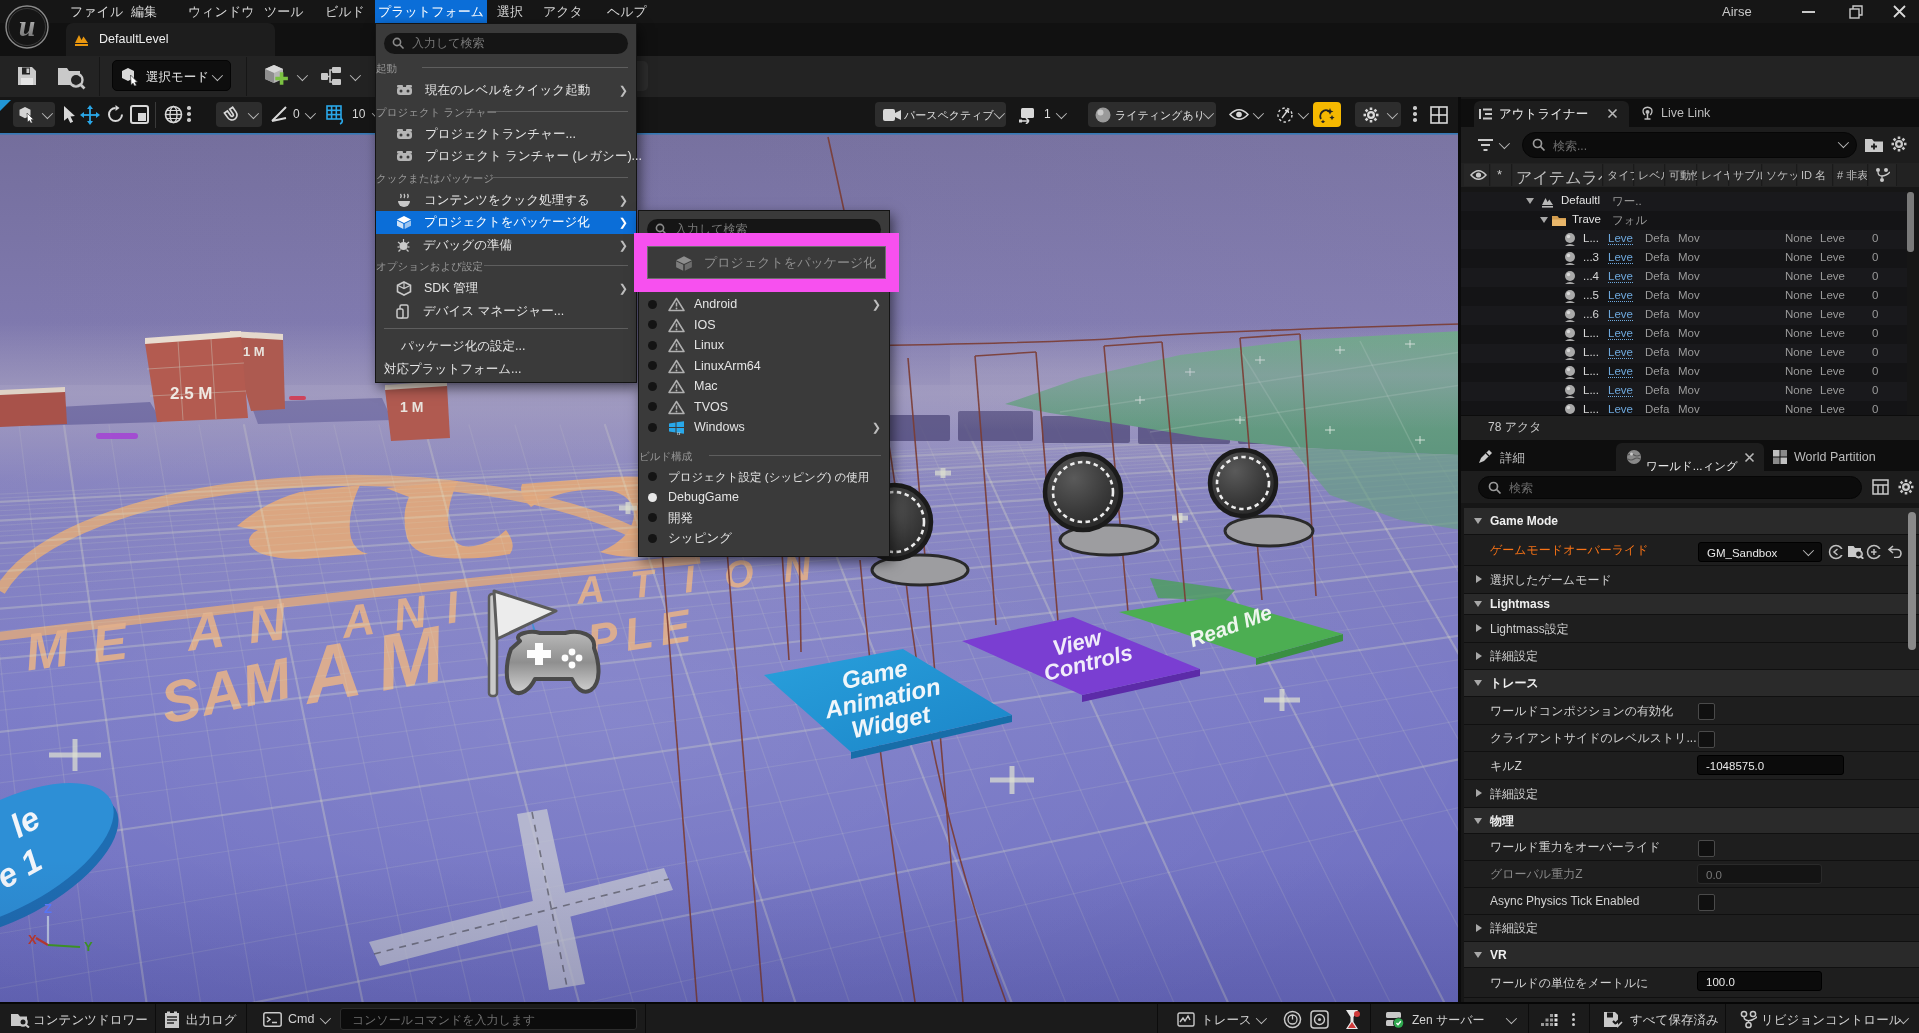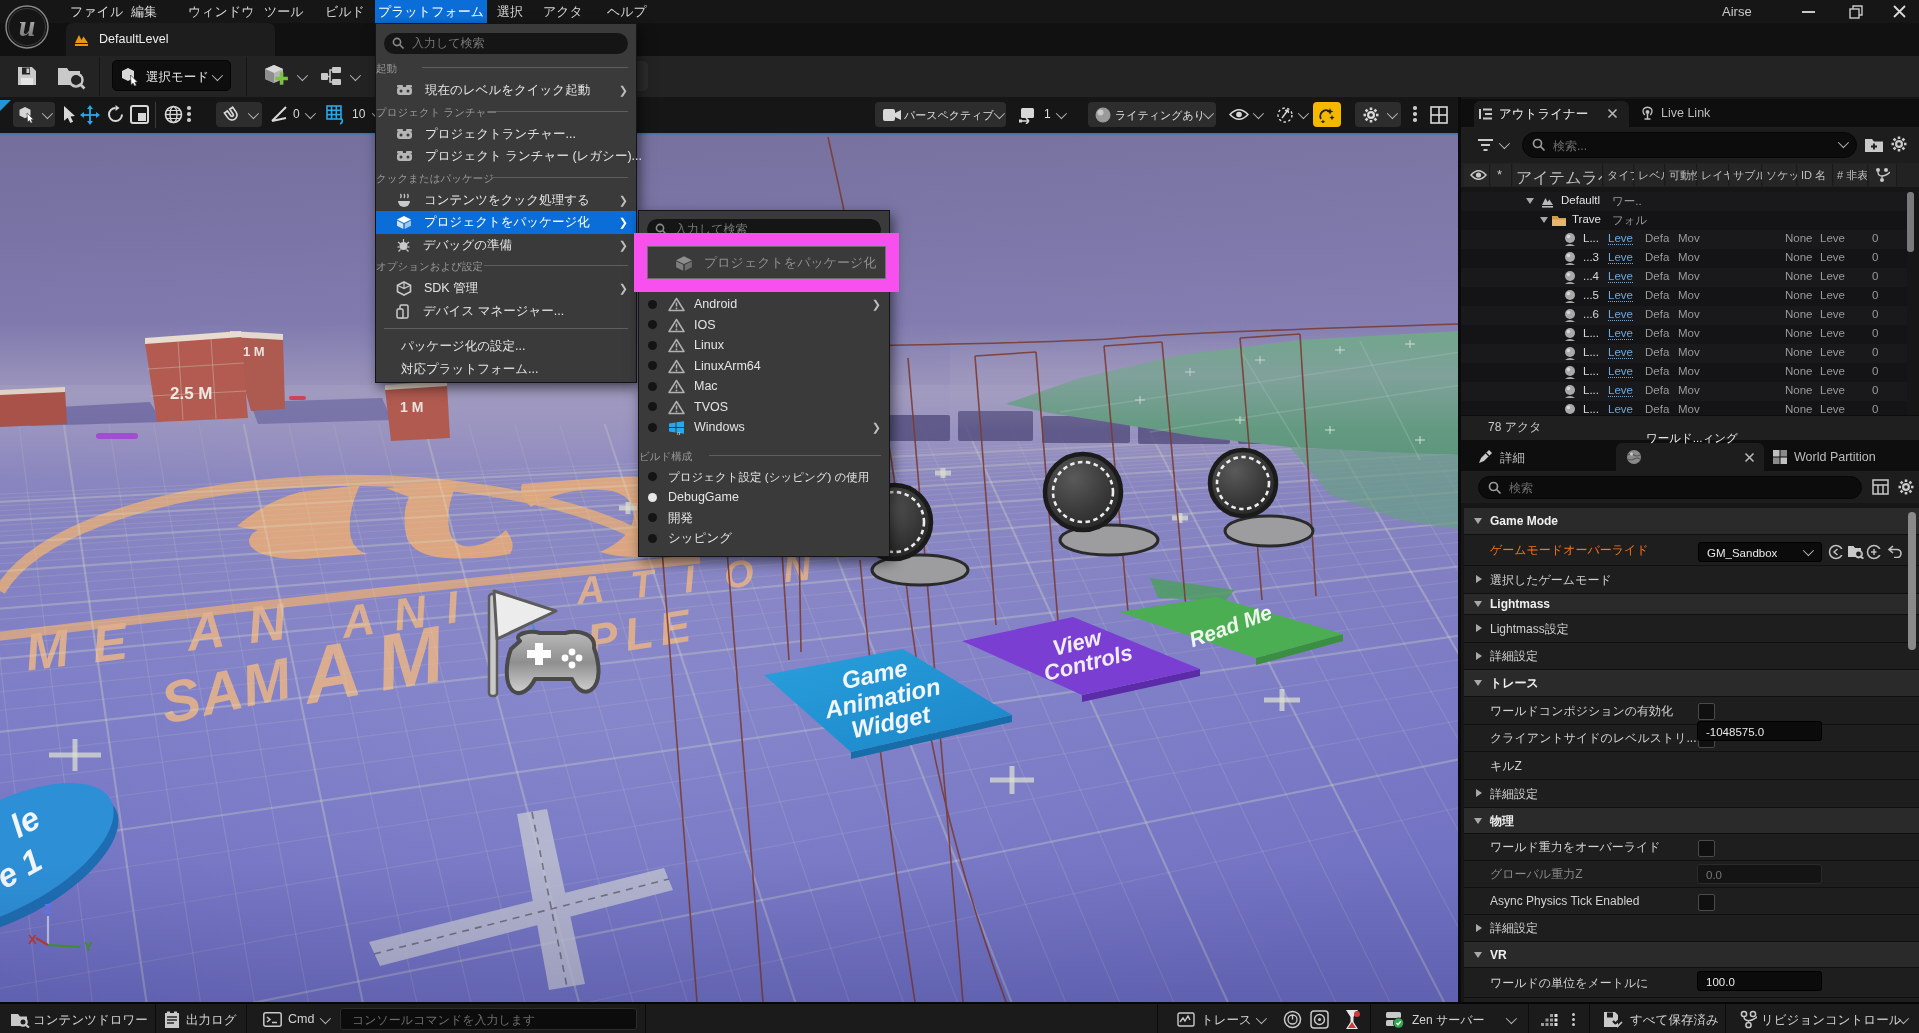--- a/index.html
+++ b/index.html
@@ -784,21 +784,21 @@
         <path d="M1 14 L3 9 L11 1 L14 4 L6 12 Z" fill="#c9c9c9"></path>
         <line x1="8" y1="4" x2="11" y2="7" stroke="#0e0e0e" stroke-width="1.2"></line>
       </svg>
       <span class="abs txt" style="left:39px;top:353px;font-size:12.5px;color:#bdbdbd">詳細</span>
       <div class="abs" style="left:155px;top:346px;width:148px;height:28px;background:#1d1d1d;border-radius:6px 6px 0 0"></div>
       <svg class="abs" style="left:165px;top:352px" width="16" height="16" viewBox="0 0 16 16">
         <circle cx="8" cy="8" r="7" fill="#8a8a8a"></circle>
         <path d="M2 6 q3 -2 6 0 t6 0 M2 10 q3 2 6 0 t6 0" stroke="#555" stroke-width="1.2" fill="none"></path>
         <circle cx="5.5" cy="5" r="1.5" fill="#c9c9c9"></circle>
       </svg>
-      <span class="abs txt" style="left:185px;top:334px;font-size:11.5px;color:#efefef">ワールド...ィング</span>
+      <span class="abs txt" style="left:185px;top:362px;font-size:11.5px;color:#efefef">ワールド...ィング</span>
       <svg class="abs" style="left:283px;top:355px" width="11" height="11" viewBox="0 0 11 11">
         <path d="M1.5 1.5 L9.5 9.5 M9.5 1.5 L1.5 9.5" stroke="#b8b8b8" stroke-width="1.6"></path>
       </svg>
       <svg class="abs" style="left:311px;top:352px" width="16" height="16" viewBox="0 0 16 16">
         <g fill="#c0c0c0">
           <rect x="1" y="1" width="6.5" height="6.5"></rect>
           <rect x="8.5" y="1" width="6.5" height="6.5" fill="#8a8a8a"></rect>
           <rect x="1" y="8.5" width="6.5" height="6.5" fill="#8a8a8a"></rect>
           <rect x="8.5" y="8.5" width="6.5" height="6.5"></rect>
         </g>
@@ -872,21 +872,21 @@
         <path d="M8 5 v6 M5 8 h6" stroke="#c0c0c0" stroke-width="1.5"></path>
         <rect x="10.5" y="5" width="5.5" height="6" fill="#1e1e1e"></rect>
       </svg>
       <svg class="abs" style="left:426px;top:448px" width="15" height="13" viewBox="0 0 15 13">
         <path d="M6 1 L2 4.5 L6 8 M2 4.5 H10 a4 4 0 0 1 0 8 H7" fill="none" stroke="#c0c0c0" stroke-width="1.6"></path>
       </svg>
       <div class="chk" style="left:237px;top:606px"></div>
       <div class="chk" style="left:237px;top:634px"></div>
       <div class="chk" style="left:237px;top:743px"></div>
       <div class="chk" style="left:237px;top:797px"></div>
-      <div class="inp" style="left:236px;top:624px;width:125px">-1048575.0</div>
+      <div class="inp" style="left:236px;top:658px;width:147px">-1048575.0</div>
       <div class="inp" style="left:236px;top:767px;width:125px;color:#777;background:#141414;border-color:#2a2a2a">0.0</div>
       <div class="inp" style="left:236px;top:874px;width:125px">100.0</div>
       <div class="abs" style="left:447px;top:415px;width:8px;height:138px;background:#8a8a8a;border-radius:4px"></div>
     </div>
     <div class="abs" style="left:1458px;top:97px;width:3px;height:905px;background:#0b0b0b"></div>
     <div class="abs" style="left:0;top:1002px;width:1919px;height:31px;background:#1b1b1b;border-top:2px solid #060606;box-sizing:border-box">
       <svg class="abs" style="left:10px;top:7px" width="20" height="17" viewBox="0 0 20 17">
         <path d="M1 3 H8 L10 5.5 H17 V15 H1 Z" fill="#c9c9c9"></path>
         <circle cx="13" cy="11" r="4" fill="none" stroke="#c9c9c9" stroke-width="1.7"></circle>
         <circle cx="13" cy="11" r="2.5" fill="#1b1b1b"></circle>
@@ -1035,21 +1035,21 @@
       <div class="mrow"><svg class="ico" style="margin:0 12px 0 20px" width="16" height="15" viewBox="0 0 16 15">
           <path d="M8 1 L14.5 4.2 V10.8 L8 14 L1.5 10.8 V4.2 Z" fill="none" stroke="#c9c9c9" stroke-width="1.6"></path>
           <path d="M8 1 V7.5 M1.5 4.2 L8 7.5 L14.5 4.2" stroke="#c9c9c9" stroke-width="1.2" fill="none"></path>
         </svg>SDK 管理<span class="arrow" style="top:0">❯</span></div>
       <div class="mrow"><svg class="ico" style="margin:0 12px 0 20px" width="15" height="15" viewBox="0 0 15 15">
           <rect x="4" y="1" width="8" height="13" rx="1.5" fill="none" stroke="#c9c9c9" stroke-width="1.5"></rect>
           <rect x="1" y="5" width="6" height="9" rx="1.5" fill="#3a3a3a" stroke="#c9c9c9" stroke-width="1.5"></rect>
         </svg>デバイス マネージャー...</div>
       <div style="border-top:1px solid #5e5e5e;margin:6px 8px"></div>
       <div class="mrow" style="padding-left:25px">パッケージ化の設定...</div>
-      <div class="mrow" style="padding-left:25px">対応プラットフォーム...</div>
+      <div class="mrow" style="padding-left:8px">対応プラットフォーム...</div>
     </div>
     <div class="menu" style="left:638px;top:210px;width:252px;height:347px">
       <div class="srch" style="margin:8px 8px 2px 8px;height:21px;line-height:21px;border-radius:11px"><svg style="position:absolute;left:8px;top:4px" width="13" height="13" viewBox="0 0 13 13">
           <circle cx="5" cy="5" r="3.6" fill="none" stroke="#8a8a8a" stroke-width="1.6"></circle>
           <line x1="7.8" y1="7.8" x2="11.5" y2="11.5" stroke="#8a8a8a" stroke-width="1.6"></line>
         </svg><span style="padding-left:28px">入力して検索</span></div>
       <div style="height:52px"></div>
       <div class="mrow" style="height:20.5px;line-height:20.5px"><span style="display:inline-block;width:9px;height:9px;border-radius:50%;background:#141414;margin:0 11px 1px 9px;vertical-align:middle"></span><svg class="ico" style="margin:0 9px 0 0" width="17" height="15" viewBox="0 0 17 15">
           <path d="M8.5 1.5 L16 13.5 H1 Z" fill="none" stroke="#b0b0b0" stroke-width="1.5" stroke-linejoin="round"></path>
           <line x1="8.5" y1="5.5" x2="8.5" y2="9.5" stroke="#b0b0b0" stroke-width="1.5"></line>

